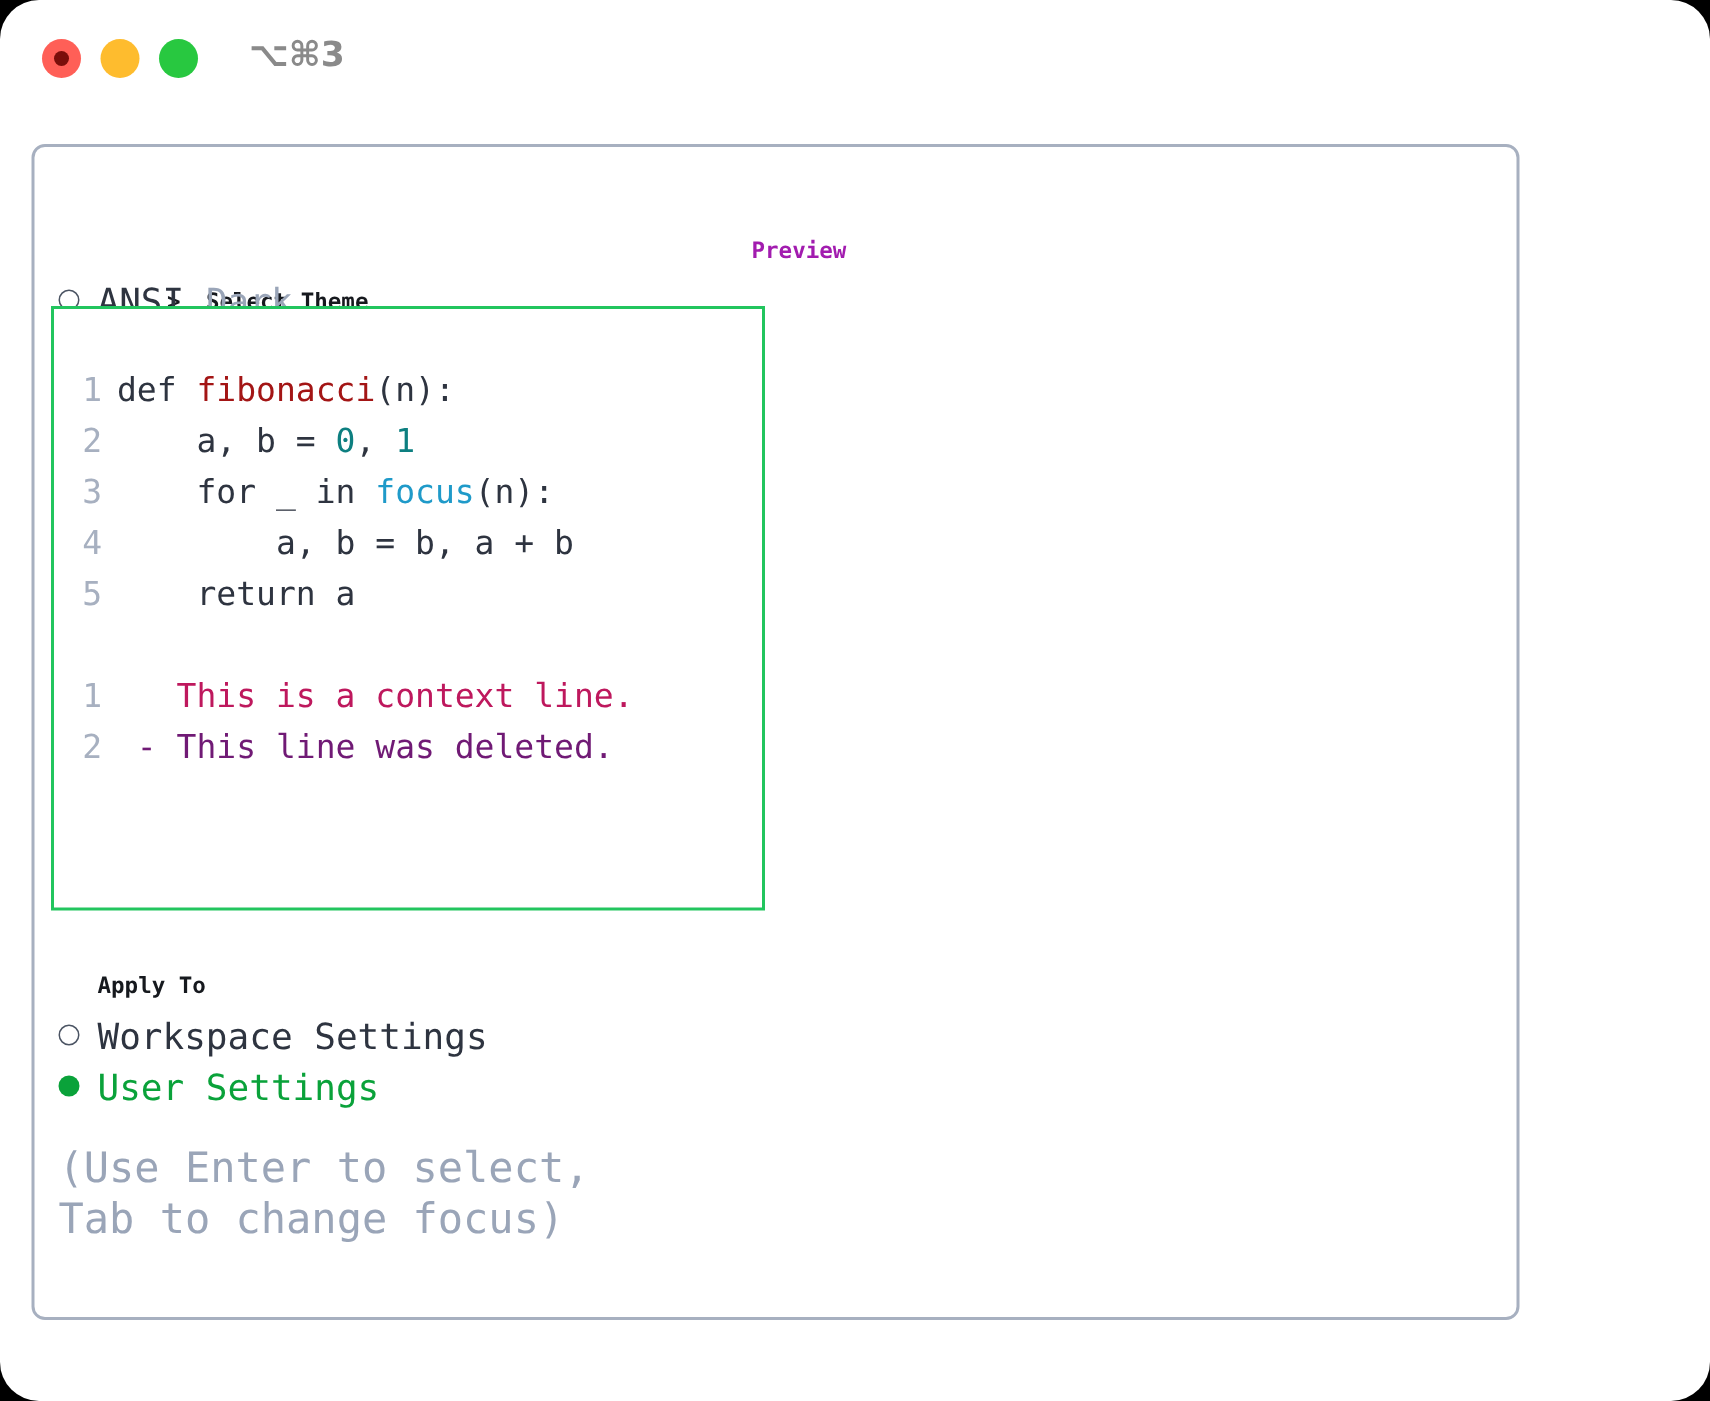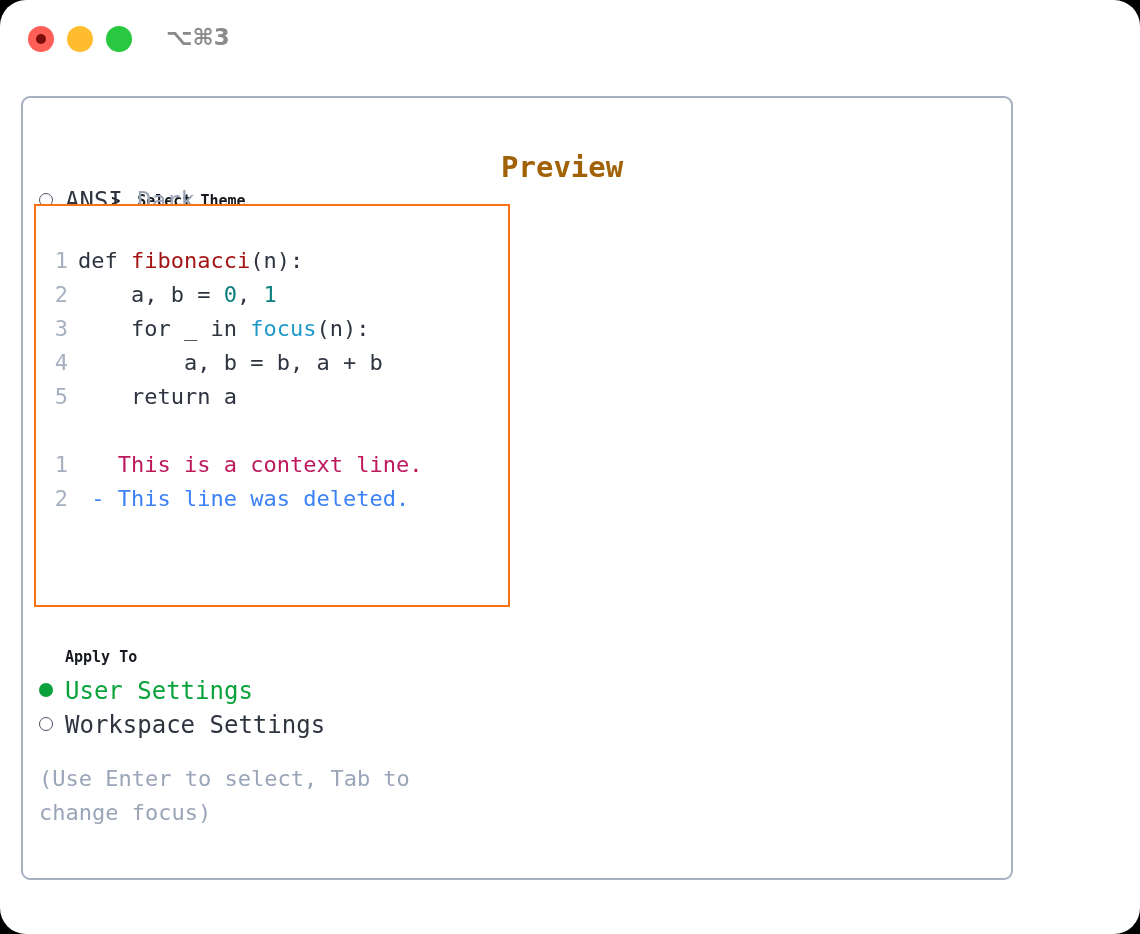--- a/index.html
+++ b/index.html
@@ -125,47 +125,47 @@
   #apply-head {
     margin-top: 48px;
     padding-left: 26px;
   }
 
   #hint {
     position: absolute;
     left: 16px;
     top: 664px;
     width: 420px;
-    font-size: 22px;
+    font-size: 28px;
     line-height: 34px;
     color: #9aa5b8;
     white-space: pre-wrap;
   }
 
   
   #right-col {
     position: absolute;
     left: 478px;
     top: 52px;
     width: 490px;
   }
   #preview-title {
-    font-size: 29px;
+    font-size: 15px;
     font-weight: bold;
-    color: #a16207;
+    color: #a21caf;
     line-height: 34px;
     white-space: pre;
   }
   #preview-box {
     position: absolute;
     left: 11px;
     top: 106px;
     width: 476px;
     height: 403px;
-    border: 2px solid #f97316;
+    border: 2px solid #22c55e;
     box-sizing: border-box;
     background: #ffffff;
   }
   #code-area {
     position: absolute;
     left: 10px;
     top: 38px;
     width: 456px;
   }
   .code-line {
@@ -179,21 +179,21 @@
     width: 22px;
     text-align: right;
     color: #a7b0c0;
     margin-right: 10px;
   }
   .tok-plain   { color: #2e3440; }
   .tok-fn      { color: #a31515; }
   .tok-num     { color: #0d7f80; }
   .tok-builtin { color: #1f9ac9; }
   .diff-ctx    { color: #be185d; }
-  .diff-del    { color: #3b82f6; }
+  .diff-del    { color: #701a75; }
   .diff-add    { color: #0ac41f; }
   .spacer-line { height: 34px; }
 </style>
 </head>
 <body>
 
 <div id="window">
 
   <div id="titlebar">
     <div class="dot dot-red"></div>
@@ -221,22 +221,22 @@
           <div class="row"><span class="marker"><span class="bullet empty"></span></span><span class="theme-name">Ayu Light </span><span class="tag">Light</span></div>
           <div class="row"><span class="marker"><span class="bullet empty"></span></span><span class="theme-name">Default Light </span><span class="tag">Light</span></div>
           <div class="row"><span class="marker"><span class="bullet filled"></span></span><span class="theme-name sel">GitHub Light </span><span class="tag">Light</span></div>
           <div class="row"><span class="marker"><span class="bullet empty"></span></span><span class="theme-name">Google Code </span><span class="tag">Light</span></div>
           <div class="row"><span class="marker"><span class="bullet empty"></span></span><span class="theme-name">XCode </span><span class="tag">Light</span></div>
         </div>
 
       <div class="row head-row" id="apply-head">Apply To</div>
 
       <div id="apply-list">
+          <div class="row"><span class="marker"><span class="bullet empty"></span></span><span class="theme-name">Workspace Settings</span></div>
           <div class="row"><span class="marker"><span class="bullet filled"></span></span><span class="theme-name sel">User Settings</span></div>
-          <div class="row"><span class="marker"><span class="bullet empty"></span></span><span class="theme-name">Workspace Settings</span></div>
         </div>
     </div>
 
     <div id="hint">(Use Enter to select, Tab to change focus)</div>
 
     <div id="right-col">
       <div id="preview-title">Preview</div>
     </div>
 
     <div id="preview-box">

